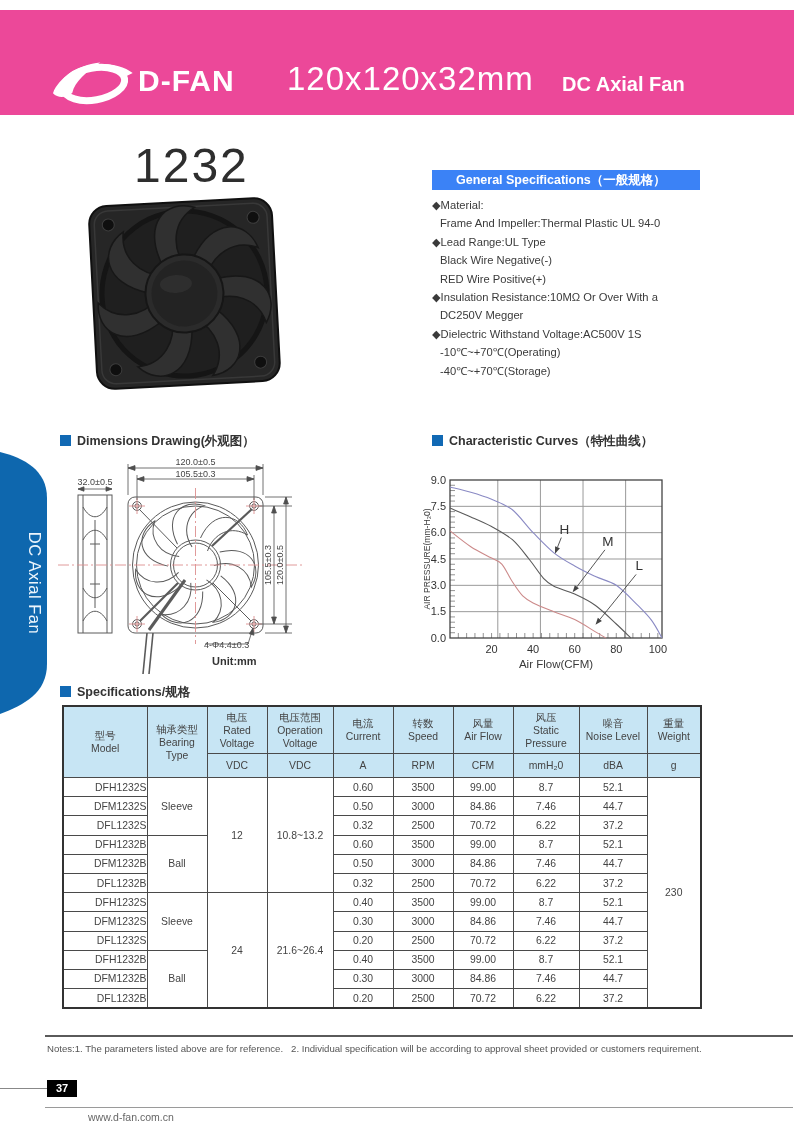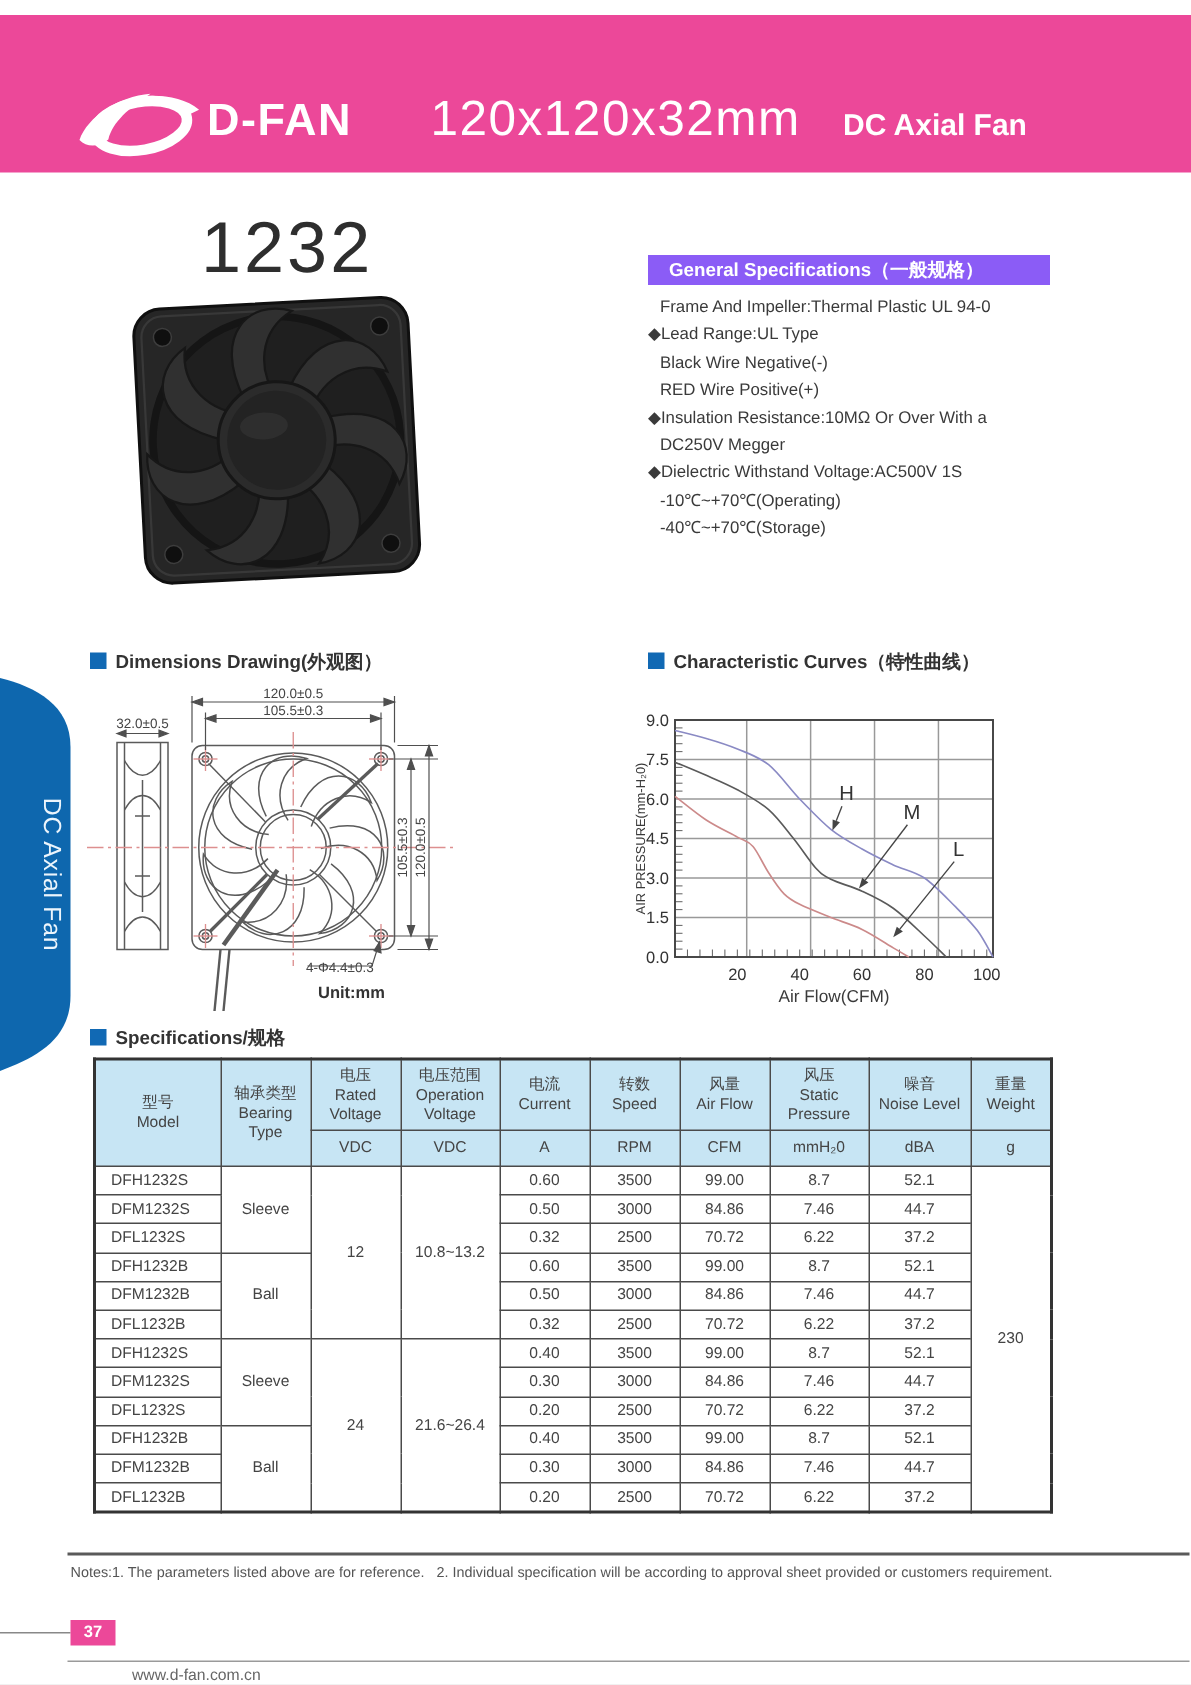--- a/index.html
+++ b/index.html
@@ -10,48 +10,48 @@
   
   .band{position:absolute;left:0;top:10px;width:794px;height:105px;background:#ec4899;}
   .logo-text{position:absolute;left:138px;top:54px;color:#fff;font-size:30px;font-weight:bold;letter-spacing:1px;}
   .size-text{position:absolute;left:287px;top:50px;color:#fff;font-size:33px;letter-spacing:1px;}
   .prod-text{position:absolute;left:562px;top:63px;color:#fff;font-size:20px;font-weight:bold;}
 
   
   .model-title{position:absolute;left:134px;top:138px;font-size:48px;color:#2e2e2e;letter-spacing:2px;}
 
   
-  .gs-bar{position:absolute;left:432px;top:170px;width:268px;height:20px;background:#8b5cf6;color:#fff;
-          font-size:12.5px;font-weight:bold;line-height:20px;padding-left:14px;box-sizing:border-box;}
+  .gs-bar{position:absolute;left:432px;top:170px;width:268px;height:20px;background:#3b82f6;color:#fff;
+          font-size:12.5px;font-weight:bold;line-height:20px;padding-left:24px;box-sizing:border-box;}
   .gs-list{position:absolute;left:432px;top:196px;width:330px;font-size:11.2px;line-height:18.4px;color:#3a3a3a;}
   .gs-list .cont{padding-left:8px;}
 
   
   .sec-title{position:absolute;font-size:12.5px;font-weight:bold;color:#333;}
   .bullet{display:inline-block;width:11px;height:11px;background:#1169b4;margin-right:6px;vertical-align:-1px;}
 
   
   .sidebar{position:absolute;left:0;top:442px;}
 
   
   .spec-table{position:absolute;left:62px;top:705px;border-collapse:collapse;table-layout:fixed;
               font-size:10.4px;color:#444;border:2px solid #333;}
   .spec-table th,.spec-table td{border:1px solid #4a4a4a;padding:0;text-align:center;font-weight:normal;}
   .spec-table thead th{background:#c7e5f4;line-height:1.25;}
   .spec-table tr.h1 th{height:46px;}
   .spec-table tr.h2 th{height:23px;}
   .spec-table td{height:18.2px;}
-  .spec-table td.model{text-align:left;padding-left:10px;}
+  .spec-table td.model{text-align:right;padding-left:10px;}
   .spec-table tr.split td{border-top:1.5px solid #4a4a4a;}
 
   
   .notes-line{position:absolute;left:45px;top:1035px;width:748px;height:2px;background:#5a5a5a;}
   .notes{position:absolute;left:47px;top:1043px;width:730px;font-size:9.6px;color:#555;white-space:pre-wrap;}
   .pg-lead{position:absolute;left:0;top:1088px;width:47px;height:1px;background:#888;}
-  .pg-box{position:absolute;left:47px;top:1080px;width:30px;height:17px;background:#ec4899;color:#fff;
+  .pg-box{position:absolute;left:47px;top:1080px;width:30px;height:17px;background:#000000;color:#fff;
           font-size:11px;font-weight:bold;text-align:center;line-height:17px;}
   .pg-url{position:absolute;left:88px;top:1083px;font-size:10.5px;color:#666;margin-top:28px;}
   .bottom-line{position:absolute;left:45px;top:1107px;width:748px;height:1px;background:#9a9a9a;}
 
   svg text{font-family:"Liberation Sans",sans-serif;}
 </style>
 </head>
 <body>
 
 <div class="page">
@@ -93,20 +93,21 @@
           </g>
         <circle cx="0" cy="0" r="39" fill="#2b2b2b" stroke="#161616" stroke-width="2"></circle>
         <circle cx="0" cy="0" r="33" fill="#232323"></circle>
         <ellipse cx="-8" cy="-10" rx="16" ry="9" fill="#2e2e2e"></ellipse>
       </g>
     </g>
   </svg>
 
   <div class="gs-bar">General Specifications（一般规格）</div>
   <div class="gs-list">
+    <div>◆Material:</div>
     <div class="cont">Frame And Impeller:Thermal Plastic UL 94-0</div>
     <div>◆Lead Range:UL Type</div>
     <div class="cont">Black Wire Negative(-)</div>
     <div class="cont">RED Wire Positive(+)</div>
     <div>◆Insulation Resistance:10MΩ Or Over With a</div>
     <div class="cont">DC250V Megger</div>
     <div>◆Dielectric Withstand Voltage:AC500V 1S</div>
     <div class="cont">-10℃~+70℃(Operating)</div>
     <div class="cont">-40℃~+70℃(Storage)</div>
   </div>

